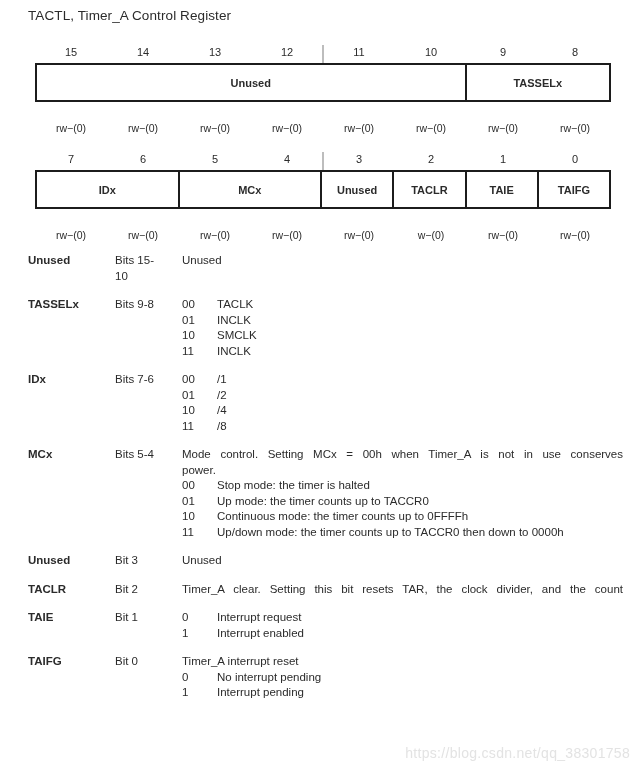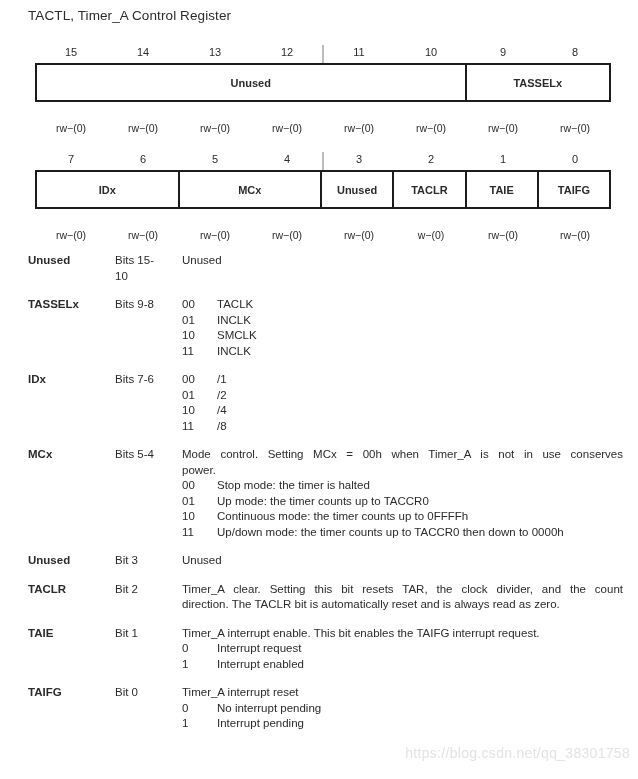--- a/index.html
+++ b/index.html
@@ -197,28 +197,26 @@
       <div class="col-bits">Bit 3</div>
       <div class="col-desc">
         <div class="desc-line">Unused</div>
       </div>
     </div>
     <div class="section">
       <div class="col-name">TACLR</div>
       <div class="col-bits">Bit 2</div>
       <div class="col-desc">
         <div class="desc-line stretch">Timer_A clear. Setting this bit resets TAR, the clock divider, and the count</div>
-        <div class="desc-line">direction. The TACLR bit is automatically reset and is always read as zero.</div>
       </div>
     </div>
     <div class="section">
       <div class="col-name">TAIE</div>
       <div class="col-bits">Bit 1</div>
       <div class="col-desc">
-        <div class="desc-line">Timer_A interrupt enable. This bit enables the TAIFG interrupt request.</div>
         <div class="value-row">
           <div class="value-code">0</div>
           <div class="value-text">Interrupt request</div>
         </div>
         <div class="value-row">
           <div class="value-code">1</div>
           <div class="value-text">Interrupt enabled</div>
         </div>
       </div>
     </div>

